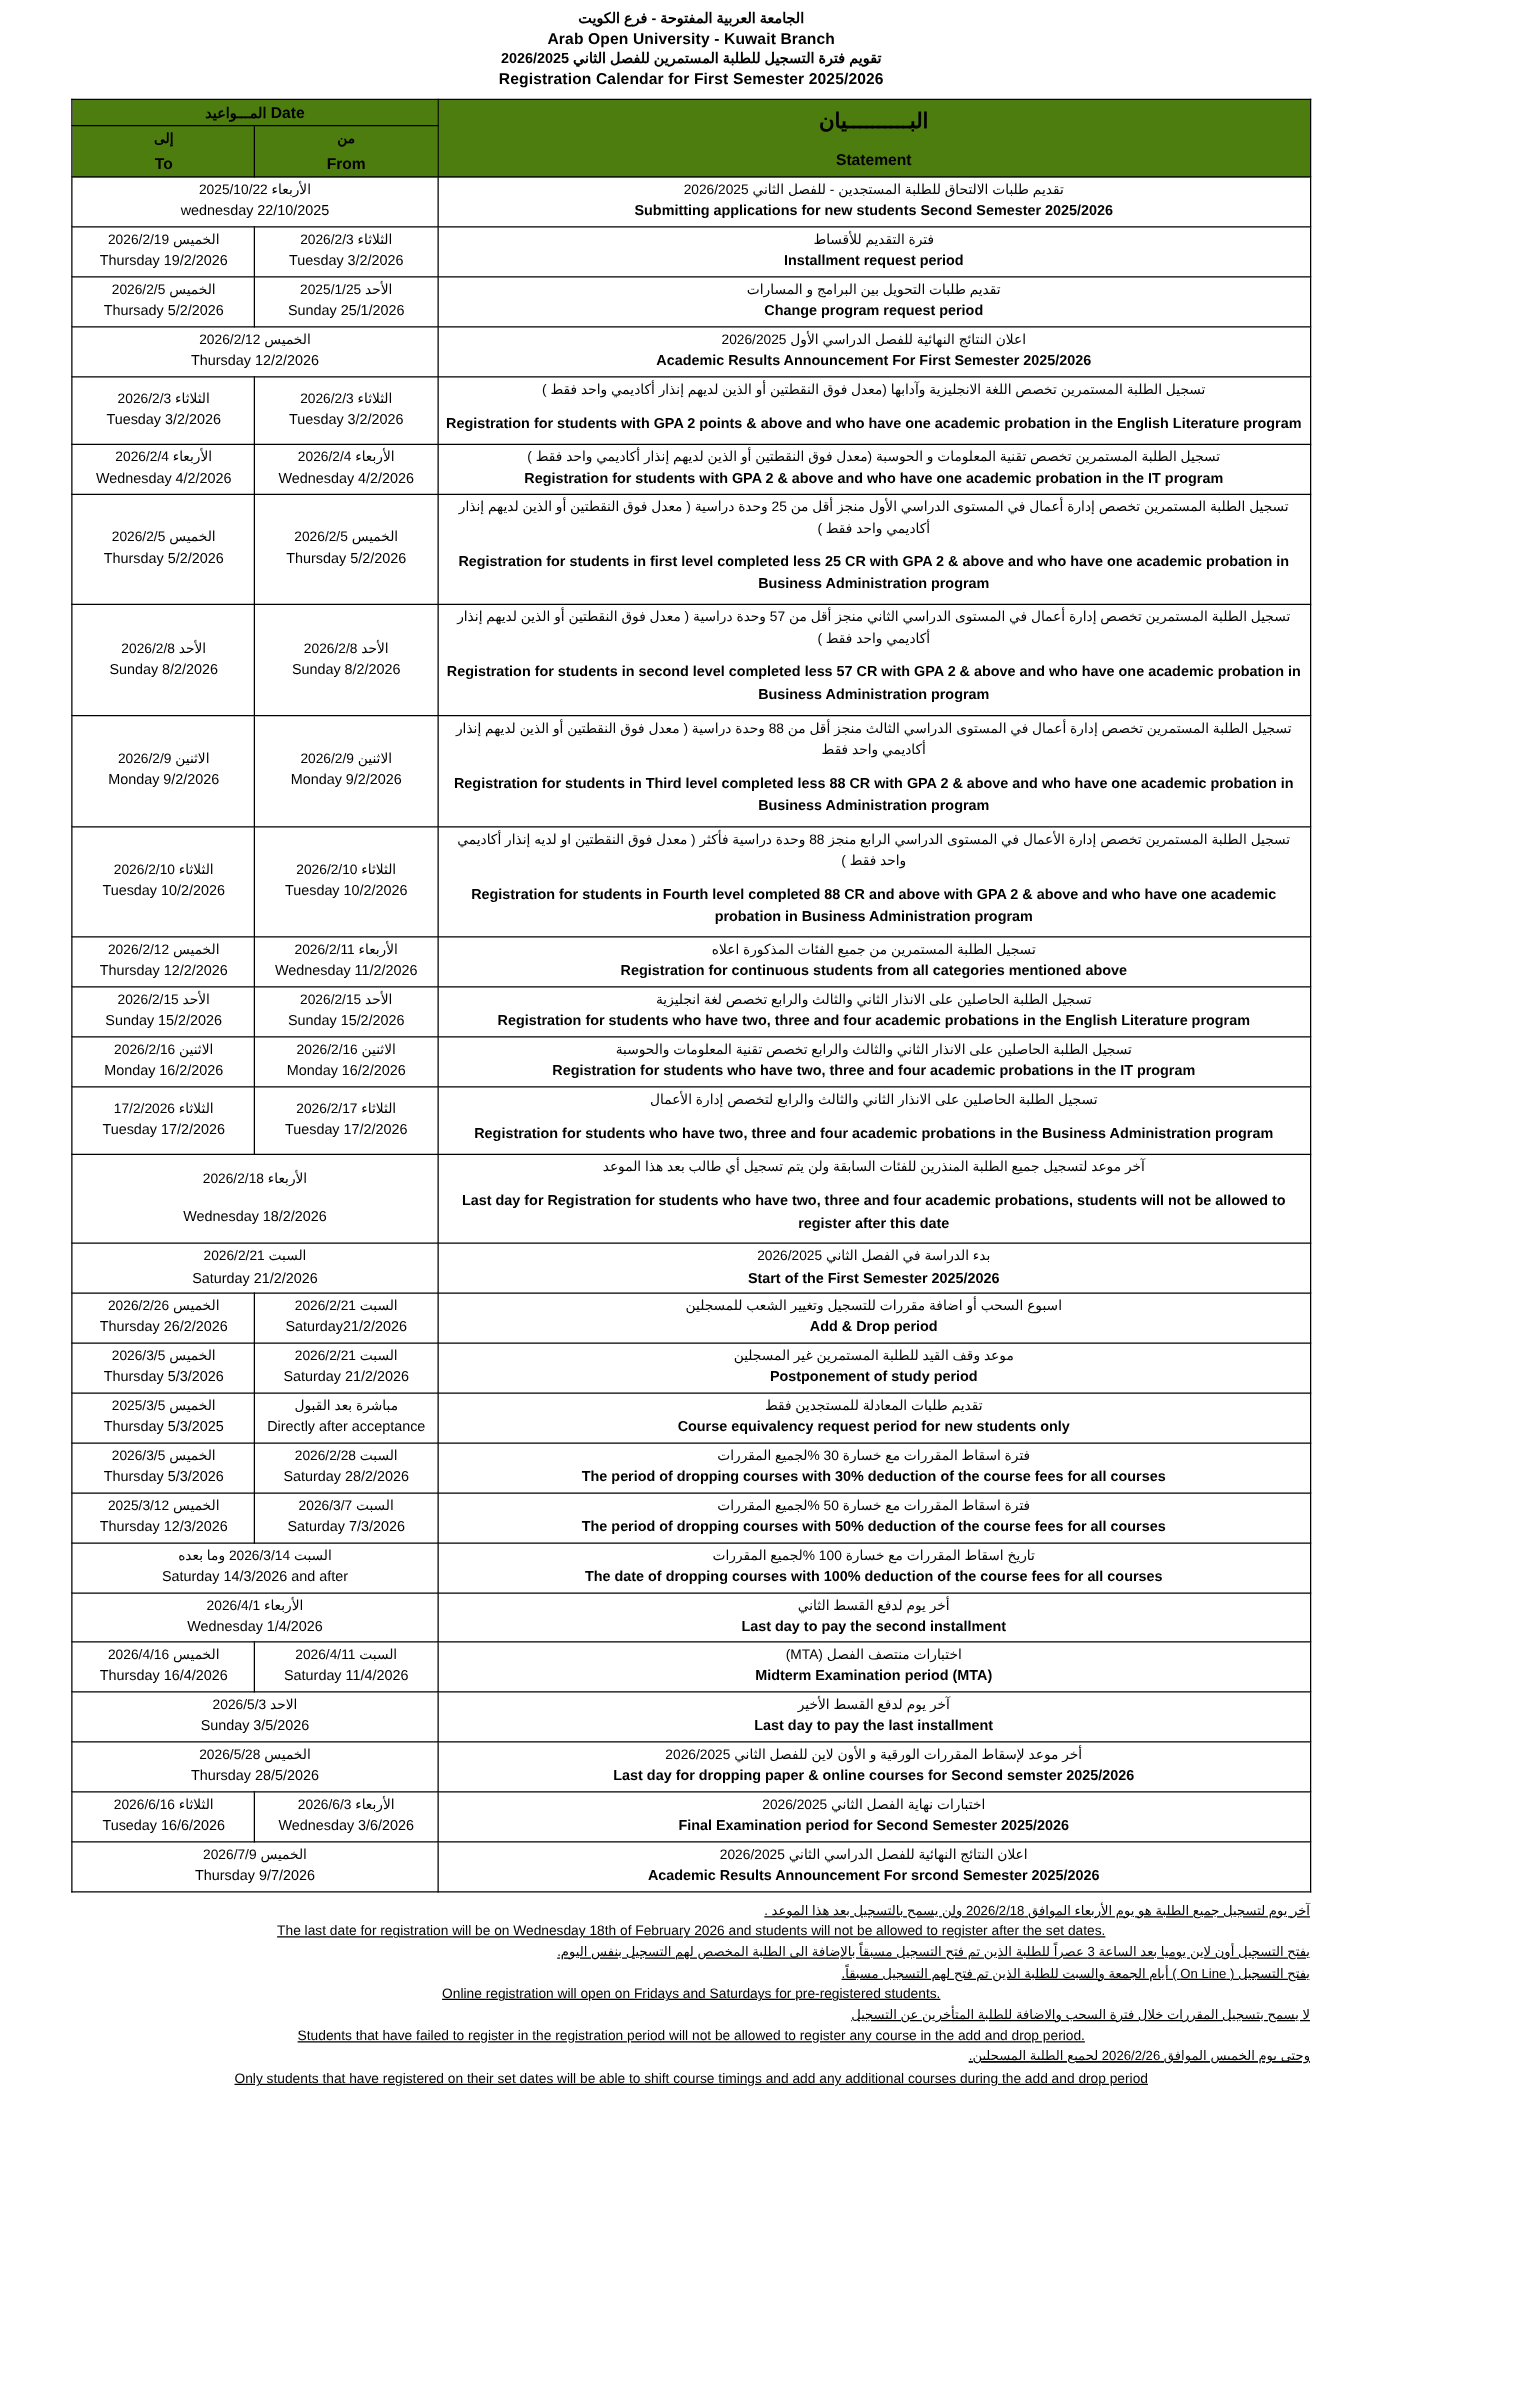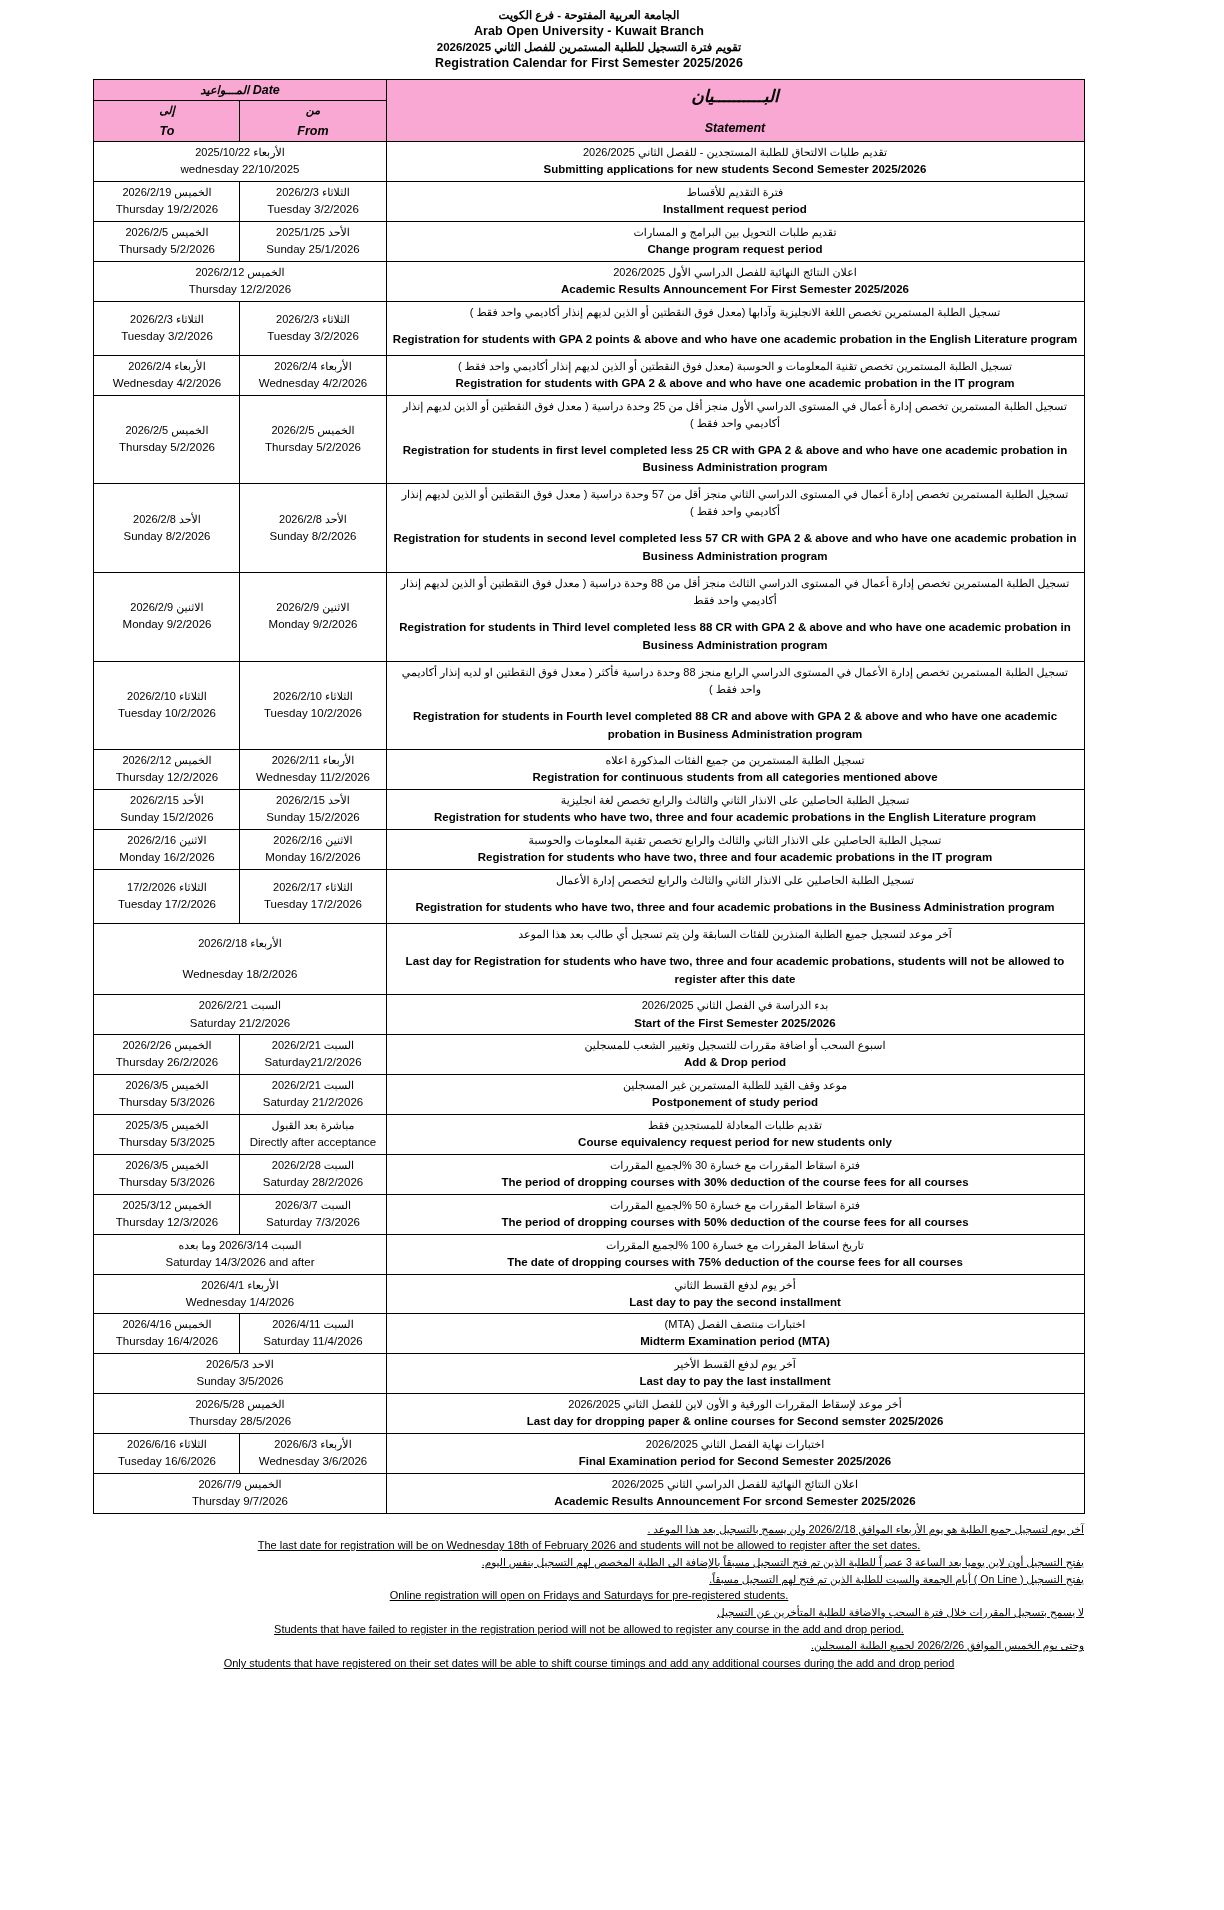--- a/index.html
+++ b/index.html
@@ -12,21 +12,20 @@
     width: 1224px;
     min-height: 1910px;
     font-family: "Liberation Sans", sans-serif;
     color: #000000;
     -webkit-font-smoothing: antialiased;
   }
 
   .page {
     width: 1106px;
     padding: 6px 14px 10px 14px;
-    margin-left: 36px;
   }
 
   
   .doc-header {
     text-align: center;
     line-height: 1.32;
     padding-top: 2px;
     padding-bottom: 8px;
   }
   .doc-header .ar {
@@ -61,23 +60,22 @@
 
   table.cal td, table.cal th {
     border: 1px solid #000;
     padding: 2px 4px;
     vertical-align: middle;
     text-align: center;
   }
 
   
   thead th {
-    background: #f9a8d4;
+    background: #4d7c0f;
     font-weight: bold;
-    font-style: italic;
   }
   th.date-head {
     font-size: 12.5px;
     padding: 3px 4px 4px 4px;
     border-bottom: 1.6px solid #000;
   }
   th.date-head .ar { direction: rtl; unicode-bidi: embed; font-size: 11.5px; }
   th.stmt-head {
     font-size: 12.5px;
   }
@@ -461,21 +459,21 @@
             <span class="en">The period of dropping courses with 50% deduction of the course fees for all courses</span>
           </td>
         </tr>
         <tr class="thick">
           <td class="date-cell" colspan="2">
             <span class="ar">السبت 2026/3/14  وما بعده</span>
             <span class="en">Saturday 14/3/2026  and after</span>
           </td>
           <td class="stmt-cell">
             <span class="ar">تاريخ اسقاط المقررات  مع خسارة 100 %لجميع المقررات</span>
-            <span class="en">The date of dropping courses with 75% deduction of the course fees for all courses</span>
+            <span class="en">The date of dropping courses with 100% deduction of the course fees for all courses</span>
           </td>
         </tr>
         <tr class="thick">
           <td class="date-cell" colspan="2">
             <span class="ar">الأربعاء 2026/4/1</span>
             <span class="en">Wednesday  1/4/2026</span>
           </td>
           <td class="stmt-cell">
             <span class="ar">أخر يوم لدفع القسط الثاني</span>
             <span class="en">Last day to pay the second installment</span>

